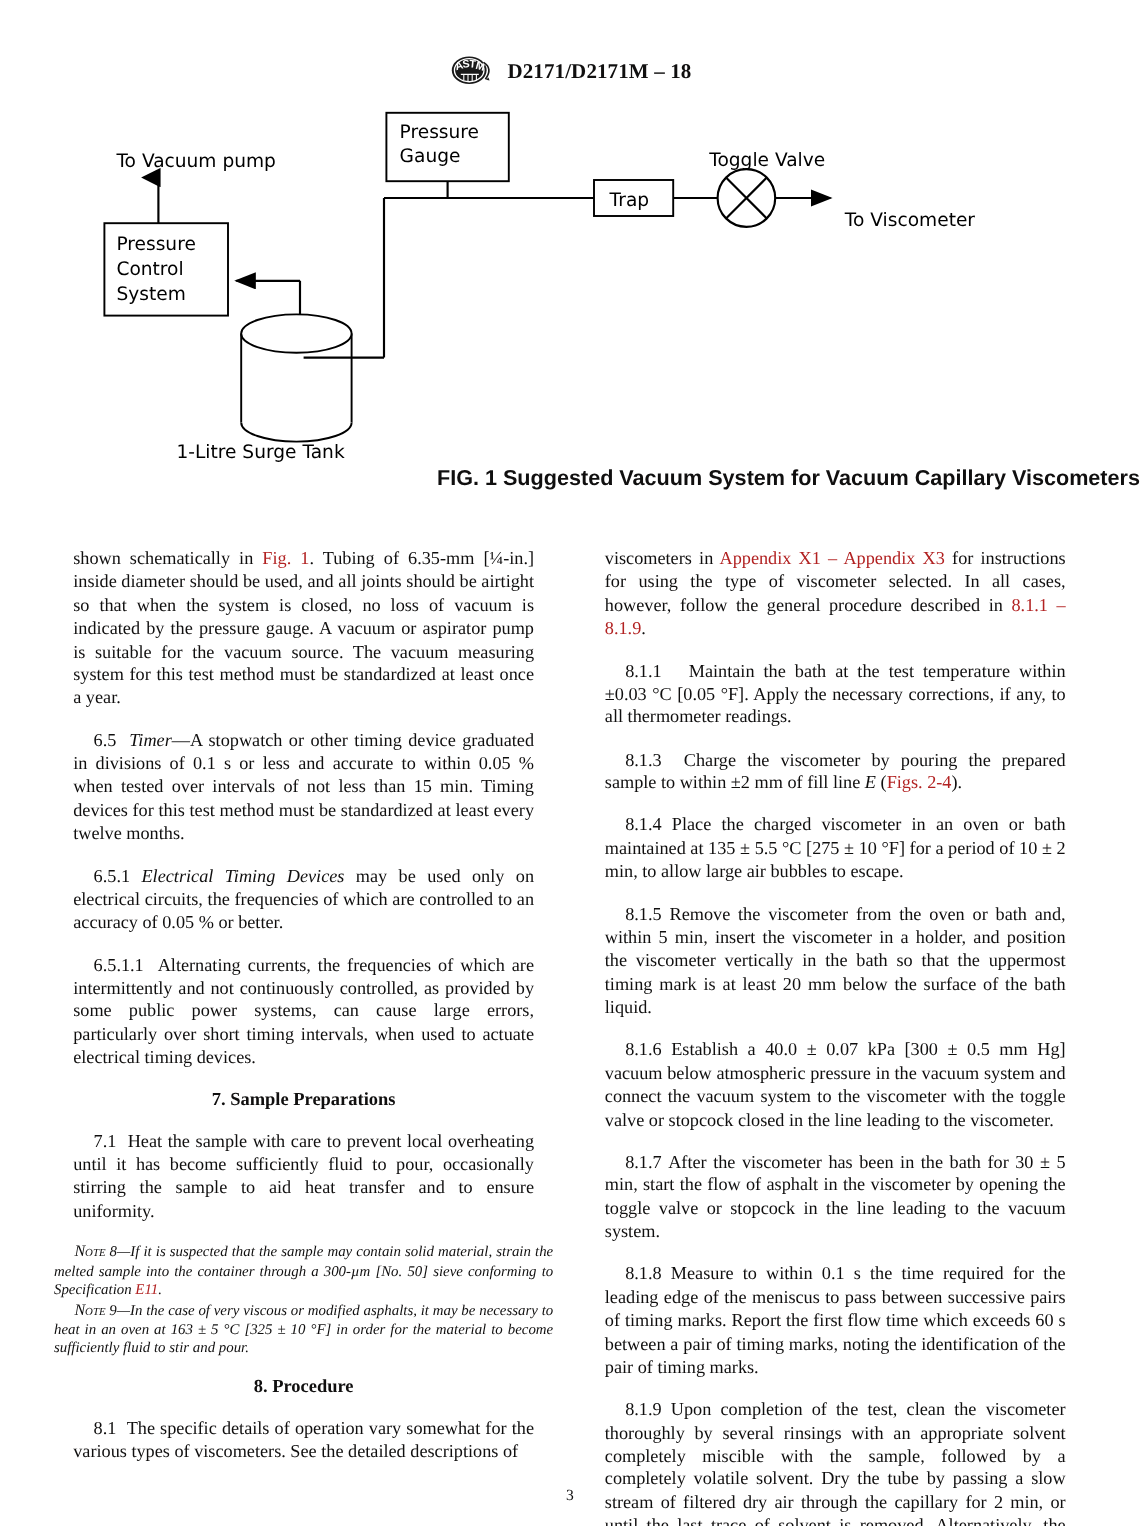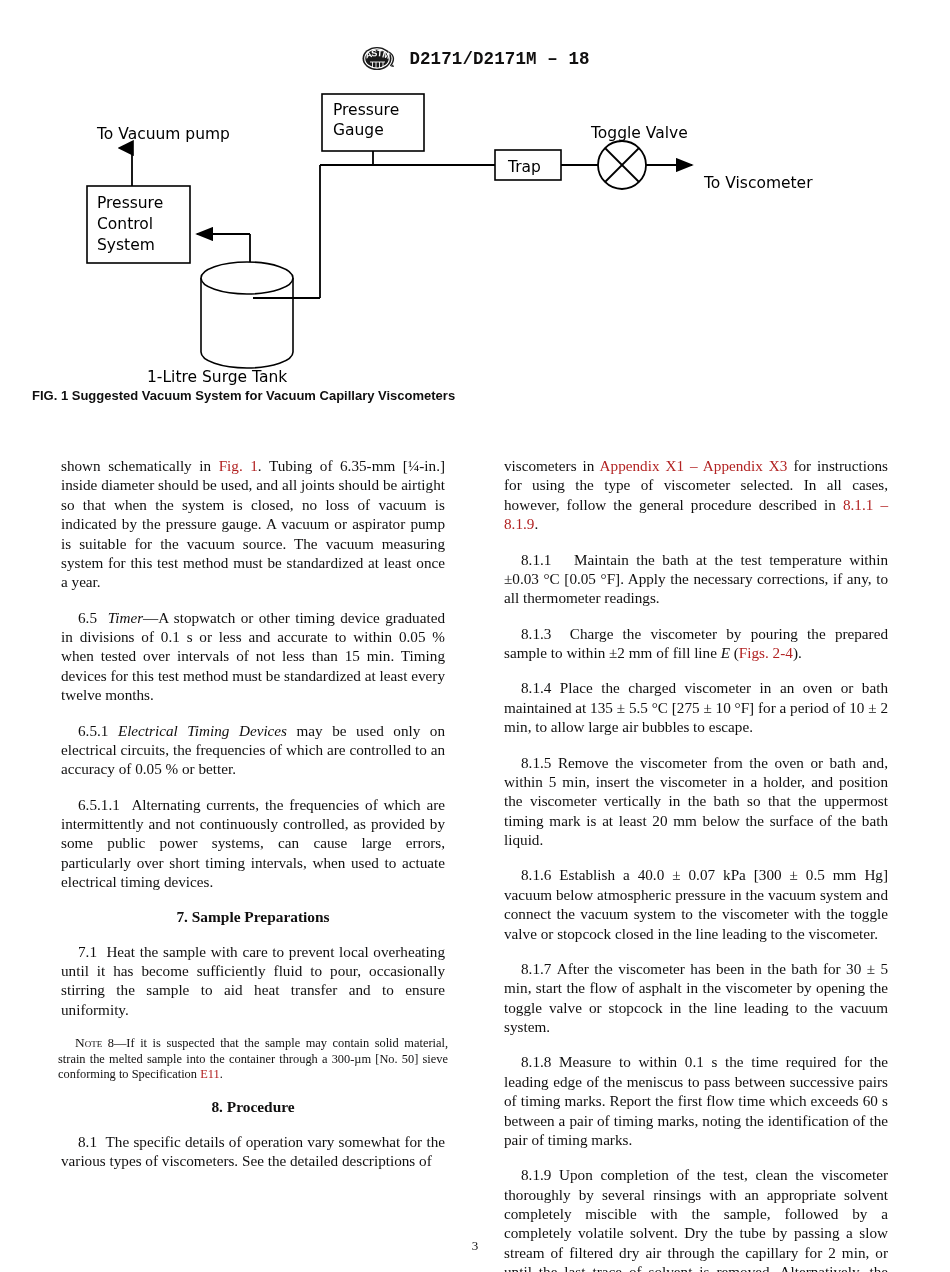--- a/index.html
+++ b/index.html
@@ -20,41 +20,40 @@
   .page-header {
     display: flex;
     align-items: center;
     justify-content: center;
     gap: 9px;
     padding-top: 44px;
     height: 30px;
   }
   .astm-logo { display: block; }
   .std-number {
-    font-family: Liberation Mono, monospace;
+    font-family: Liberation Serif, serif;
     font-weight: bold;
     font-size: 17.5px;
     letter-spacing: 0.1px;
     white-space: nowrap;
   }
 
   
   .figure-block {
     margin-top: 8px;
     position: relative;
     height: 345px;
   }
   .figure-svg { display: block; margin: 0 auto; }
   .fig-caption {
-    text-align: left;
+    text-align: right;
     font-family: "Liberation Sans", "DejaVu Sans", sans-serif;
     font-weight: bold;
-    font-size: 13px;
+    font-size: 18px;
     margin-top: -6px;
-    padding-left: 32px;
   }
 
   
   .columns {
     display: flex;
     gap: 27px;
     padding: 13px 45px 0 45px;
     box-sizing: border-box;
   }
   .col {
@@ -77,21 +76,22 @@
     font-weight: bold;
     font-size: 15.4px;
     margin: 15px 0 8px 0;
     text-align: center;
   }
   .note {
     font-size: 12.4px;
     line-height: 1.25;
     text-align: justify;
     text-indent: 17px;
-    margin: 13px;
+    margin: 0;
+    font-style: italic;
   }
   .note + .note { margin-top: 1px; }
   .notes-wrap { margin-top: 11px; }
   .note-label {
     font-variant: small-caps;
     font-size: 13.4px;
   }
   i, .ital { font-style: italic; }
   .lnk { color: #b22222; }
 
@@ -207,20 +207,21 @@
     <p class="indent gap"><span>6.5.1.1</span>&nbsp;&nbsp;<span>Alternating currents, the frequencies of which are intermittently and not continuously controlled, as provided by some public power systems, can cause large errors, particularly over short timing intervals, when used to actuate electrical timing devices.</span></p>
 
     <div class="sec-head">7.  Sample Preparations</div>
 
     <p class="indent"><span>7.1</span>&nbsp;&nbsp;<span>Heat the sample with care to prevent local overheating until it has become sufficiently fluid to pour, occasionally stirring the sample to aid heat transfer and to ensure uniformity.</span></p>
 
 
     <div class="notes-wrap">
       <p class="note"><span class="note-label">Note</span><span> 8</span><span>—If it is suspected that the sample may contain solid material, strain the melted sample into the container through a 300-µm [No. 50] sieve conforming to Specification </span><span class="lnk">E11</span><span>.</span></p>
 
+      <p class="note"><span class="note-label">Note</span><span> 9</span><span>—In the case of very viscous or modified asphalts, it may be necessary to heat in an oven at 163 ± 5 °C [325 ± 10 °F] in order for the material to become sufficiently fluid to stir and pour.</span></p>
     </div>
 
     <div class="sec-head">8.  Procedure</div>
 
     <p class="indent"><span>8.1</span>&nbsp;&nbsp;<span>The specific details of operation vary somewhat for the various types of viscometers. See the detailed descriptions of</span></p>
 
   </div>
 
   <div class="col">
 

